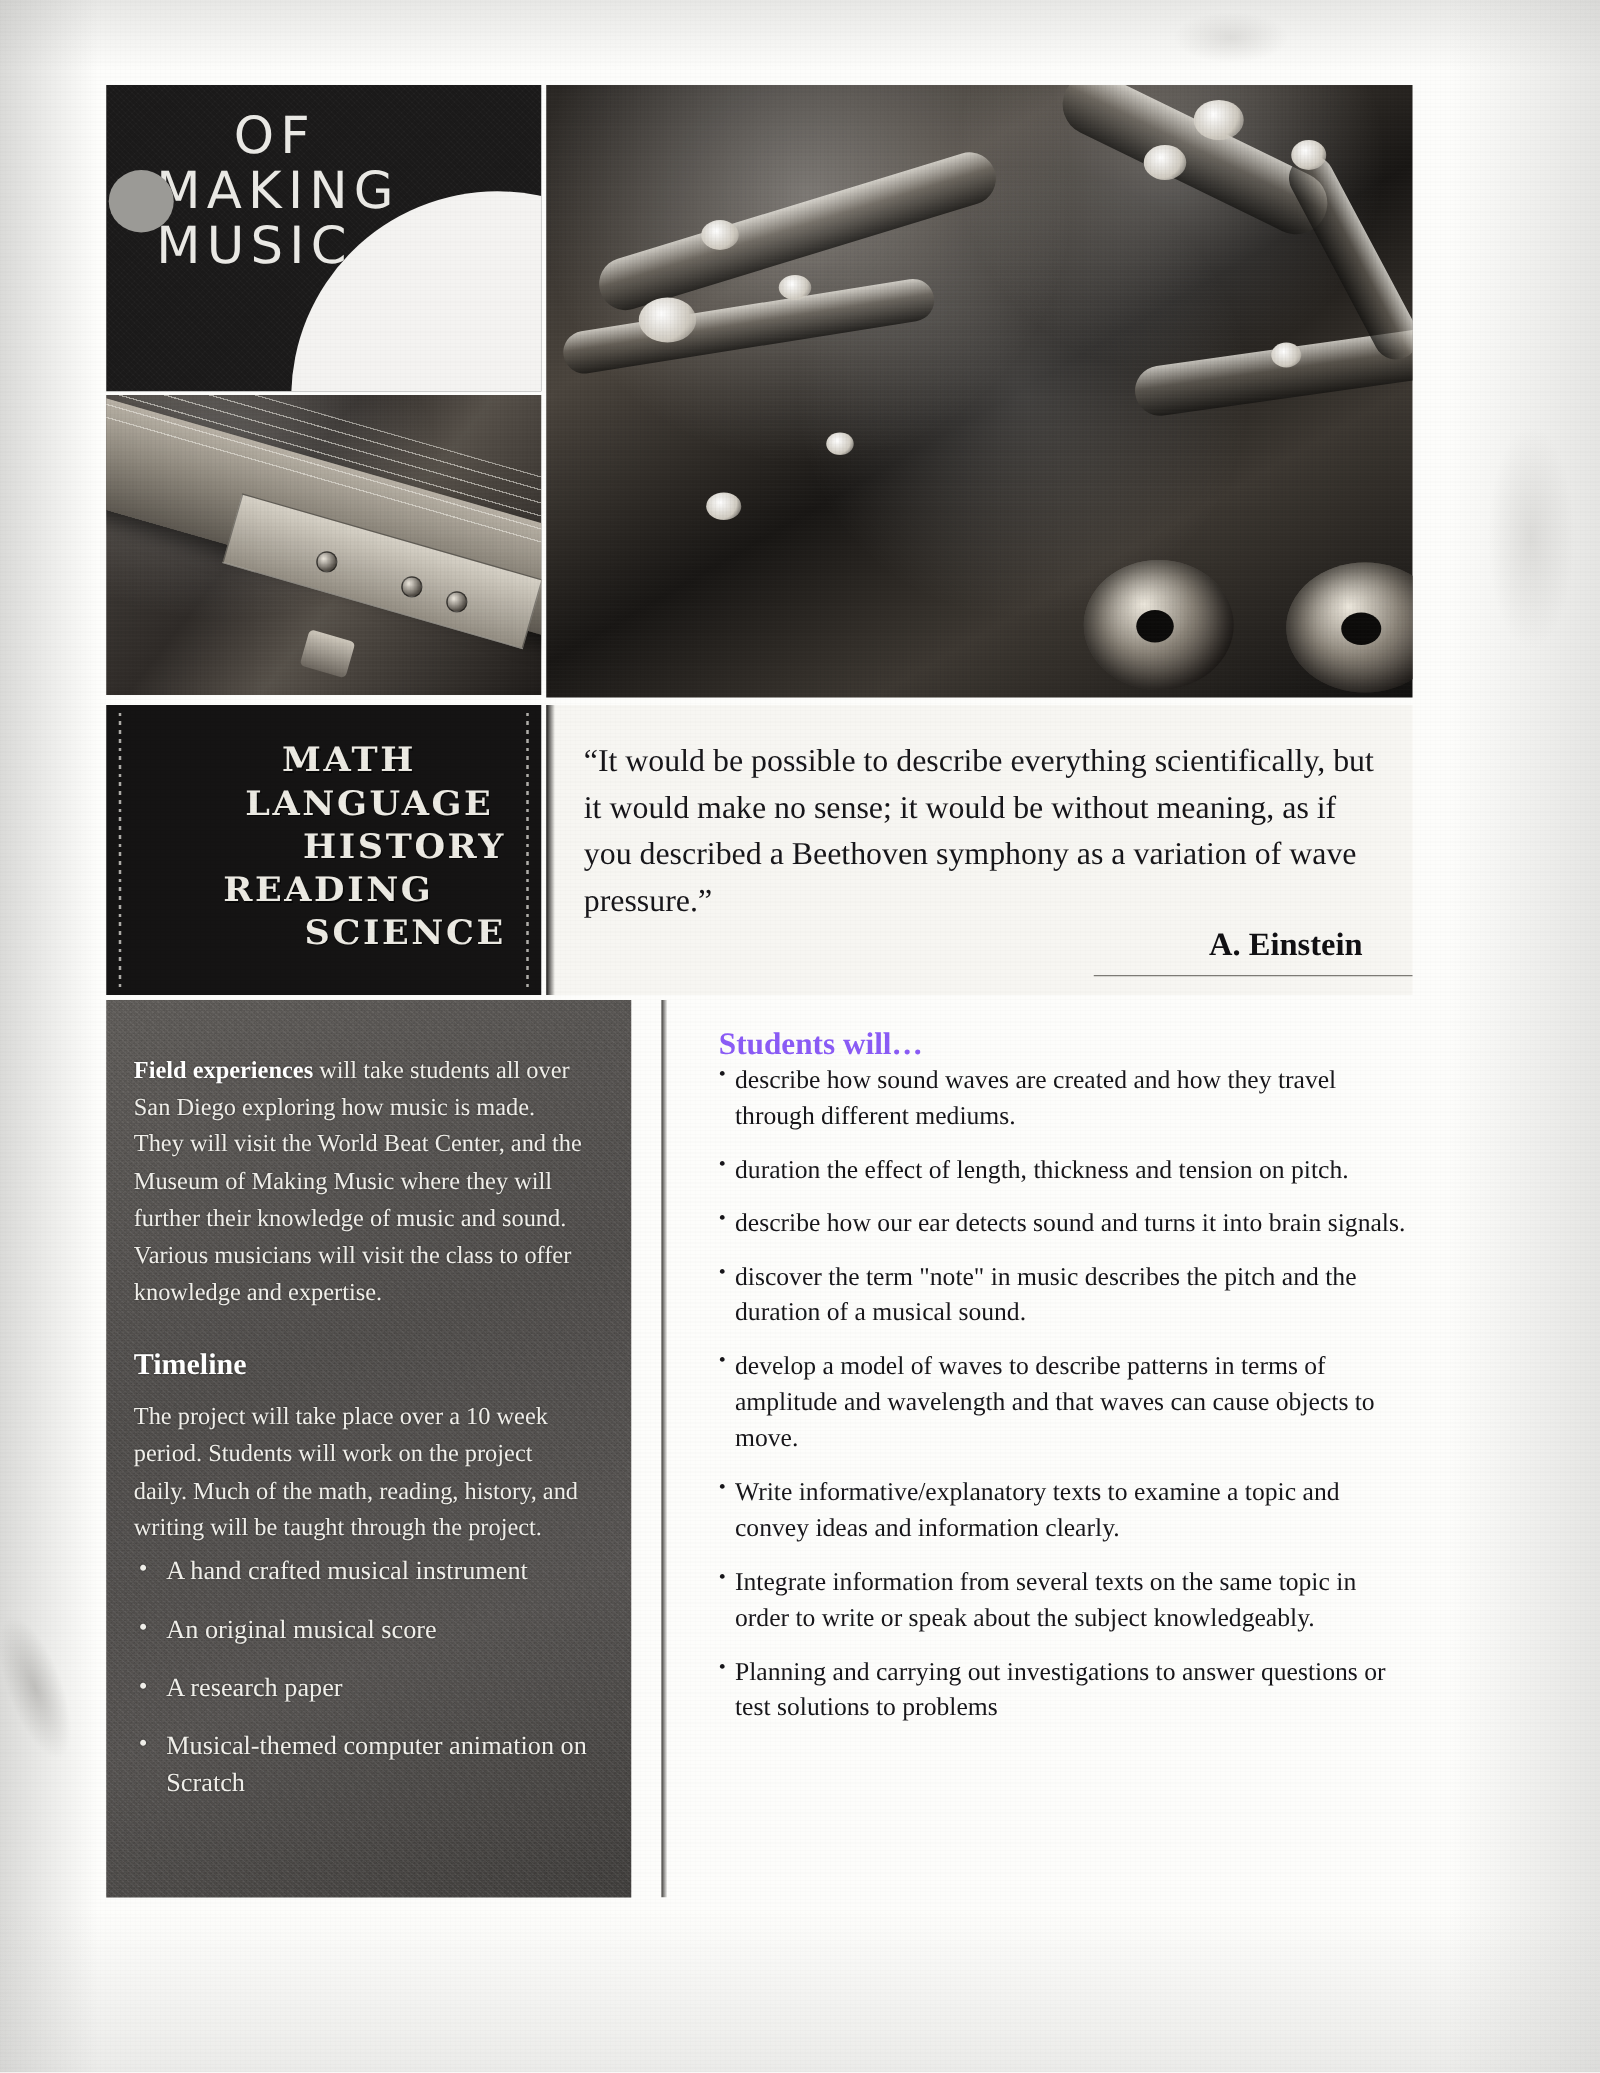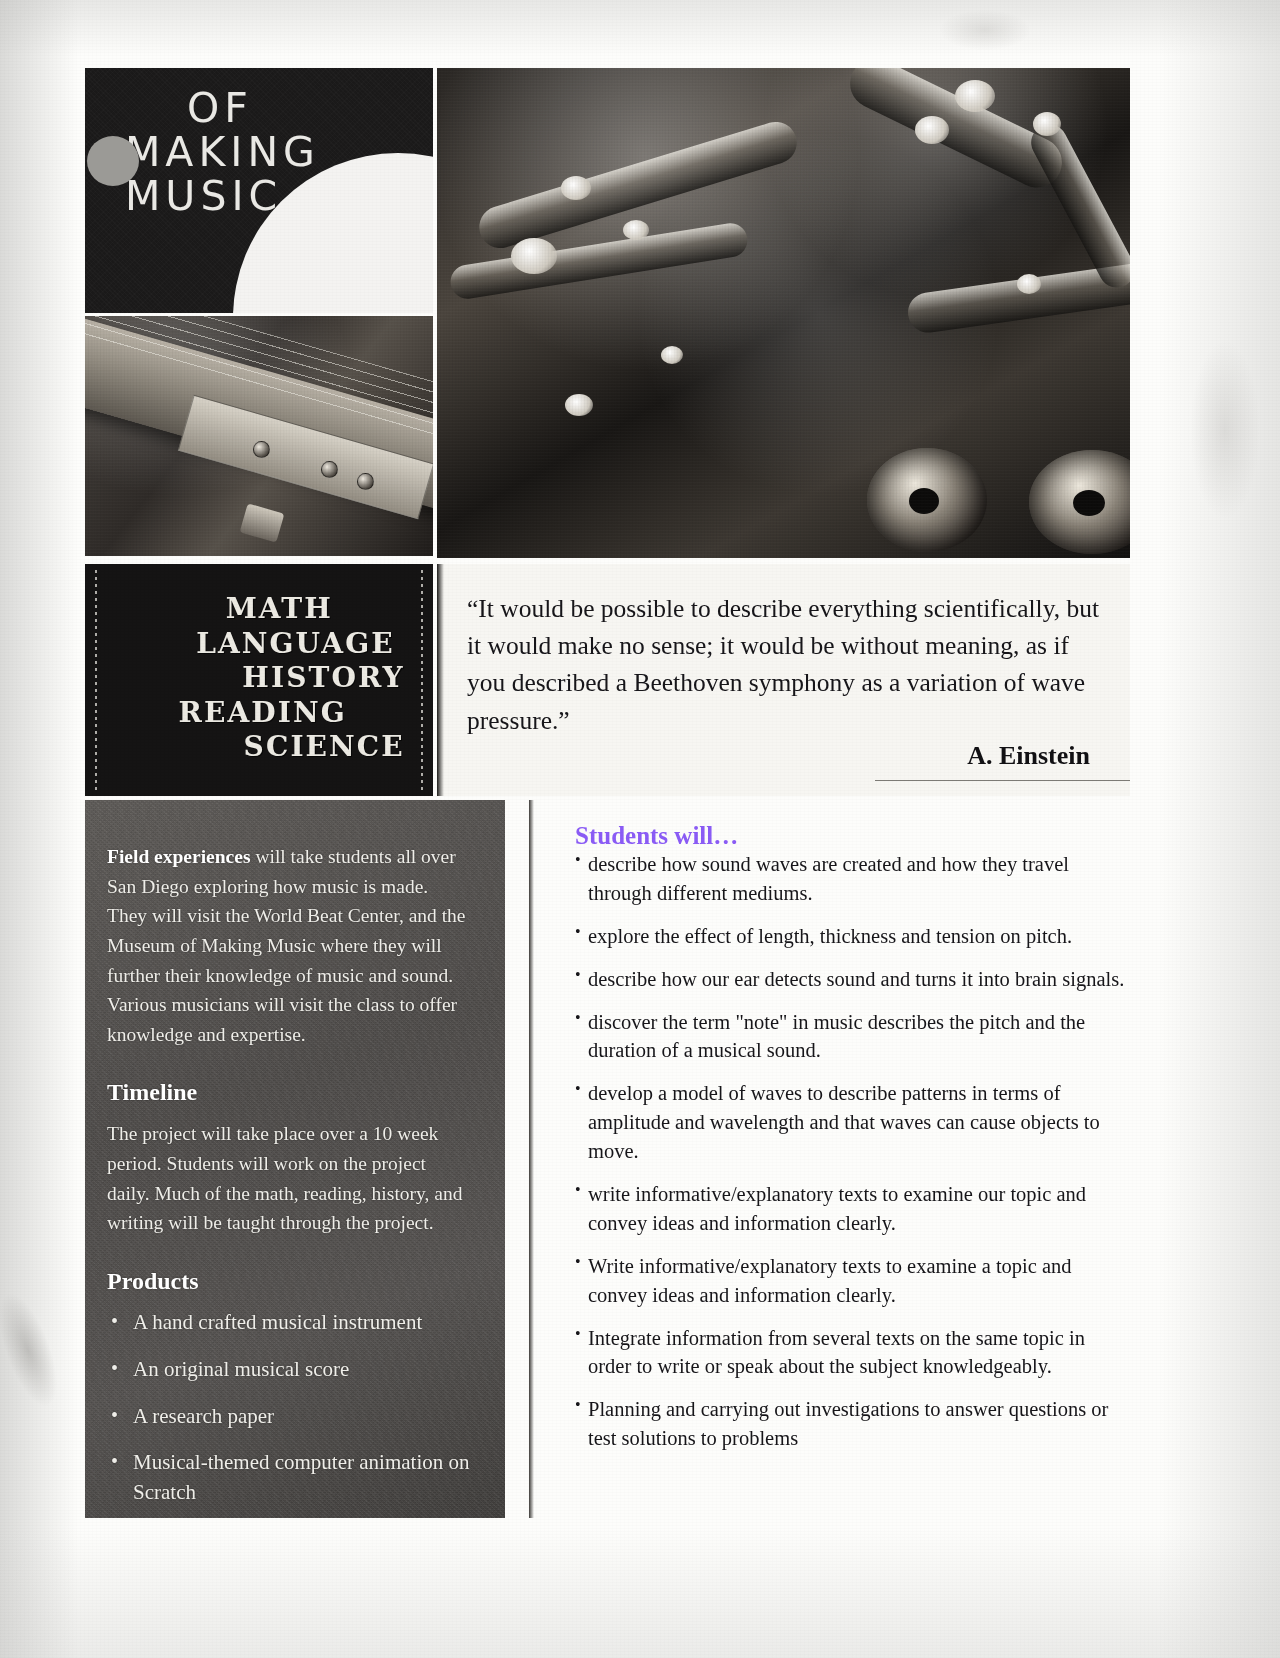--- a/index.html
+++ b/index.html
@@ -474,41 +474,39 @@
       <div class="lc-noise"></div>
       <div class="lc-inner">
 
         <p class="lc-para">
           <span class="lc-lead">Field experiences</span><span> will take students all over San Diego exploring how music is made.  They will visit the World Beat Center, and the Museum of Making Music where they will further their knowledge of music and sound.  Various musicians will visit the class to offer knowledge and expertise.</span>
         </p>
 
         <h3 class="lc-heading">Timeline</h3>
         <p class="lc-para">The project will take place over a 10 week period.  Students will work on the project daily.  Much of the math, reading, history, and writing will be taught through the project.</p>
 
-        <h3 class="lc-heading">Products</h3>
         <ul class="lc-list">
           <li>A hand crafted musical instrument</li>
           <li>An original musical score</li>
           <li>A research paper</li>
           <li>Musical-themed computer animation on Scratch</li>
         </ul>
 
       </div>
     </div>
 
     <div class="right-column">
       <div class="rc-divider"></div>
       <h2 class="rc-heading">Students will…</h2>
       <ul class="rc-list">
         <li>describe how sound waves are created and how they travel through different mediums.</li>
-        <li>explore the effect of length, thickness and tension on pitch.</li>
+        <li>duration the effect of length, thickness and tension on pitch.</li>
         <li>describe how our ear detects sound and turns it into brain signals.</li>
         <li>discover the term "note" in music describes the pitch and the duration of a musical sound.</li>
         <li>develop a model of waves to describe patterns in terms of amplitude and wavelength and that waves can cause objects to move.</li>
-        <li>write informative/explanatory texts to examine our topic and convey ideas and information clearly.</li>
         <li>Write informative/explanatory texts to examine a topic and convey ideas and information clearly.</li>
         <li>Integrate information from several texts on the same topic in order to write or speak about the subject knowledgeably.</li>
         <li>Planning and carrying out investigations to answer questions or test solutions to problems</li>
 
       </ul>
     </div>
 
   </div>
 
   <div class="scan-grain"></div>

